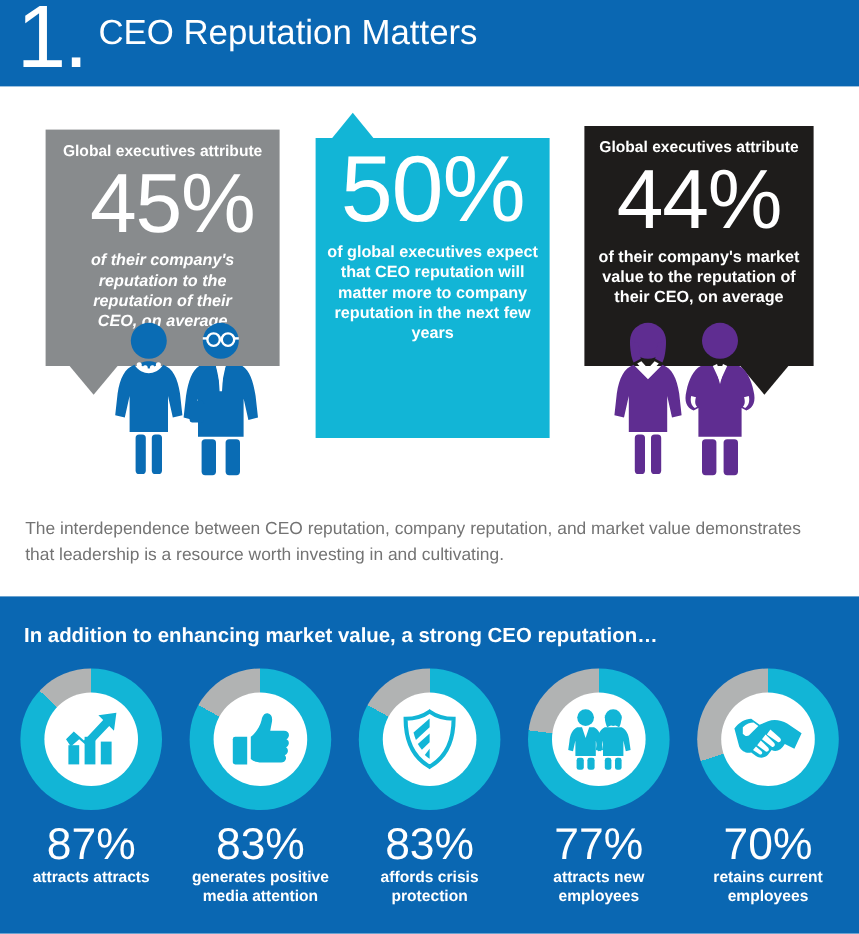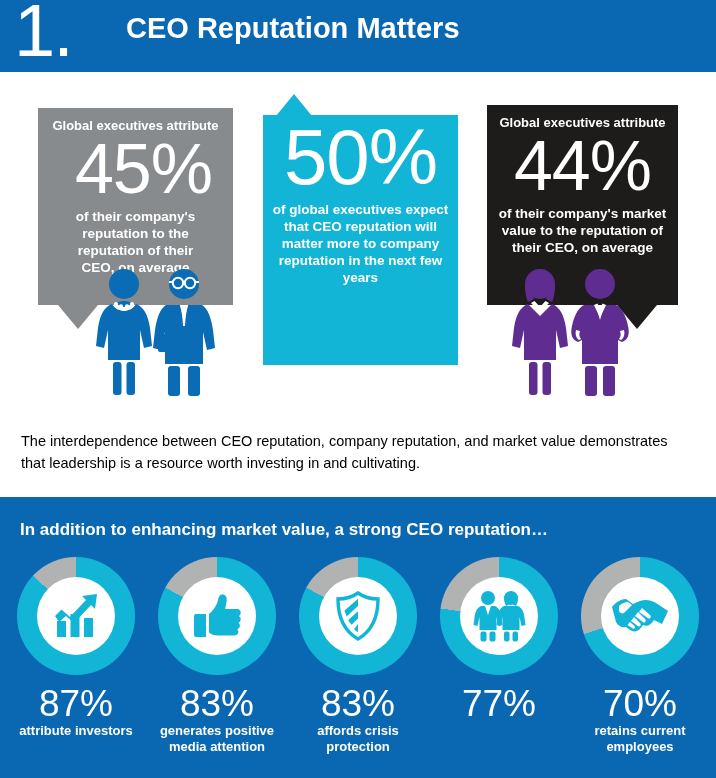--- a/index.html
+++ b/index.html
@@ -17,21 +17,21 @@
     position:absolute;left:0;top:0;width:716px;height:72px;
     background:#0a67b2;
   }
   .header-num{
     position:absolute;left:14px;top:-6px;
     font-size:74px;line-height:74px;color:#fff;font-weight:300;
     letter-spacing:-2px;
   }
   .header-title{
     position:absolute;left:82px;top:11px;
-    font-size:29px;line-height:34px;color:#fff;font-weight:700;margin-left:44px;
+    font-size:29px;line-height:34px;color:#fff;font-weight:400;
   }
 
   
   .stats{position:absolute;left:0;top:72px;width:584px;height:350px;}
 
   .box{position:absolute;box-sizing:border-box;}
   .box .cap{
     color:#fff;text-align:center;font-size:13px;line-height:16px;
     font-weight:600;
   }
@@ -41,21 +41,21 @@
   }
   .box .sub{
     color:#fff;text-align:center;font-size:13.5px;line-height:17px;
     font-weight:600;
   }
 
   
   #box-gray{left:38px;top:36px;width:195px;height:197px;background:#888b8d;}
   #box-gray .cap{padding-top:10px;}
   #box-gray .big{font-size:70px;line-height:74px;margin-top:-2px;padding-left:16px;}
-  #box-gray .sub{margin-top:2px;padding:0 24px;}
+  #box-gray .sub{margin-top:2px;padding:0 24px;font-style:italic;}
   .tail-down{
     position:absolute;width:0;height:0;
     border-left:20px solid transparent;border-right:20px solid transparent;
   }
   #tail-gray{left:58px;top:233px;border-top:24px solid #888b8d;}
 
   
   #box-teal{left:263px;top:43px;width:195px;height:250px;background:#12b5d6;}
   #box-teal .big{font-size:78px;line-height:84px;}
   #box-teal .sub{margin-top:2px;padding:0 6px;font-size:13.5px;line-height:17px;}
@@ -73,21 +73,21 @@
   #tail-dark{left:617px;top:233px;border-top:24px solid #1e1c1b;}
 
   
   .people{position:absolute;}
   #people-blue{left:92px;top:196px;}
   #people-purple{left:508px;top:196px;}
 
   
   .para{
     position:absolute;left:21px;top:430px;width:672px;
-    font-size:14.5px;line-height:22px;color:#000000;
+    font-size:14.5px;line-height:22px;color:#737373;
   }
 
   
   .bluesec{
     position:absolute;left:0;top:497px;width:716px;height:281px;
     background:#0a67b2;
   }
   .bluesec-title{
     position:absolute;left:20px;top:22px;
     color:#fff;font-size:17px;font-weight:700;line-height:22px;
@@ -219,21 +219,21 @@
               <g fill="#12b5d6">
                 <rect x="9" y="33" width="9" height="16"></rect>
                 <rect x="22.5" y="26" width="9" height="23"></rect>
                 <rect x="36" y="30" width="9" height="19"></rect>
                 <path d="M7 28 L13.5 21.5 L22 29 L38 12 L34 8 L49 6 L47 21 L43 17 L26 35 L18 28 L11 34 Z"></path>
               </g>
             </svg>
           </div>
         </div>
         <div class="pct">87%</div>
-        <div class="dlabel">attribute investors</div>
+        <div class="dlabel">attracts attracts</div>
       </div>
 
       <div class="donut-item">
         <div class="donut" style="background: conic-gradient(rgb(18, 181, 214) 0deg, rgb(18, 181, 214) 298.8deg, rgb(177, 179, 179) 298.8deg, rgb(177, 179, 179) 360deg);">
           <div class="hole">
             <svg width="54" height="54" viewBox="0 0 54 54">
               <g fill="#12b5d6">
                 <path d="M6 25 h10 v23 H6 a2 2 0 0 1 -2 -2 V27 a2 2 0 0 1 2 -2 z"></path>
                 <path d="M19 25 C23 22 27 16 28 11 C28.6 7.5 30.5 5 33 5.4 C36 5.9 37.3 8.6 36.6 12.6 L35.2 20 h11.4 c3 0 4.6 2 4.1 4.4 c-.25 1.2 -1 2.1 -2 2.7 c1.6 .8 2.3 2.3 1.9 4 c-.3 1.3 -1.1 2.2 -2.2 2.7 c1.3 .9 1.8 2.3 1.4 3.8 c-.35 1.3 -1.3 2.2 -2.5 2.6 c1 1 1.3 2.3 .9 3.6 c-.5 1.7 -2 2.7 -4 2.7 H28 c-4 0 -7 -1.2 -9 -3 z"></path>
               </g>
@@ -279,20 +279,21 @@
                 <path d="M34 7 C34 12 35 15 36 17 L39 15.6 L38 8 Z"></path>
                 <path d="M48 7 C48 12 47 15 46 17 L43 15.6 L44 8 Z"></path>
                 <path d="M34 17 C30 19 28 23 27.5 29 L26.5 36 L30.5 37 L32.5 28 L32.5 41 L49.5 41 L49.5 28 L51.5 37 L55.5 36 L54.5 29 C54 23 52 19 48 17 Z"></path>
                 <rect x="34" y="42.5" width="5.5" height="10" rx="2"></rect>
                 <rect x="42.5" y="42.5" width="5.5" height="10" rx="2"></rect>
               </g>
             </svg>
           </div>
         </div>
         <div class="pct">77%</div>
+        <div class="dlabel">attracts new employees</div>
       </div>
 
       <div class="donut-item">
         <div class="donut" style="background: conic-gradient(rgb(18, 181, 214) 0deg, rgb(18, 181, 214) 252deg, rgb(177, 179, 179) 252deg, rgb(177, 179, 179) 360deg);">
           <div class="hole">
             <svg width="60" height="50" viewBox="0 0 60 50">
               <g fill="#12b5d6">
                 <path d="M2 16 C6 11 11 8 16 8 L23 13 L30 10 C35 8 41 9 46 12 L58 20 L52 33 L44 29 C41 34 37 36 33 34 L30 38 C27 41 23 41 20 39 L16 36 C12 37 8 35 6 31 Z"></path>
               </g>
               <g fill="#ffffff">

